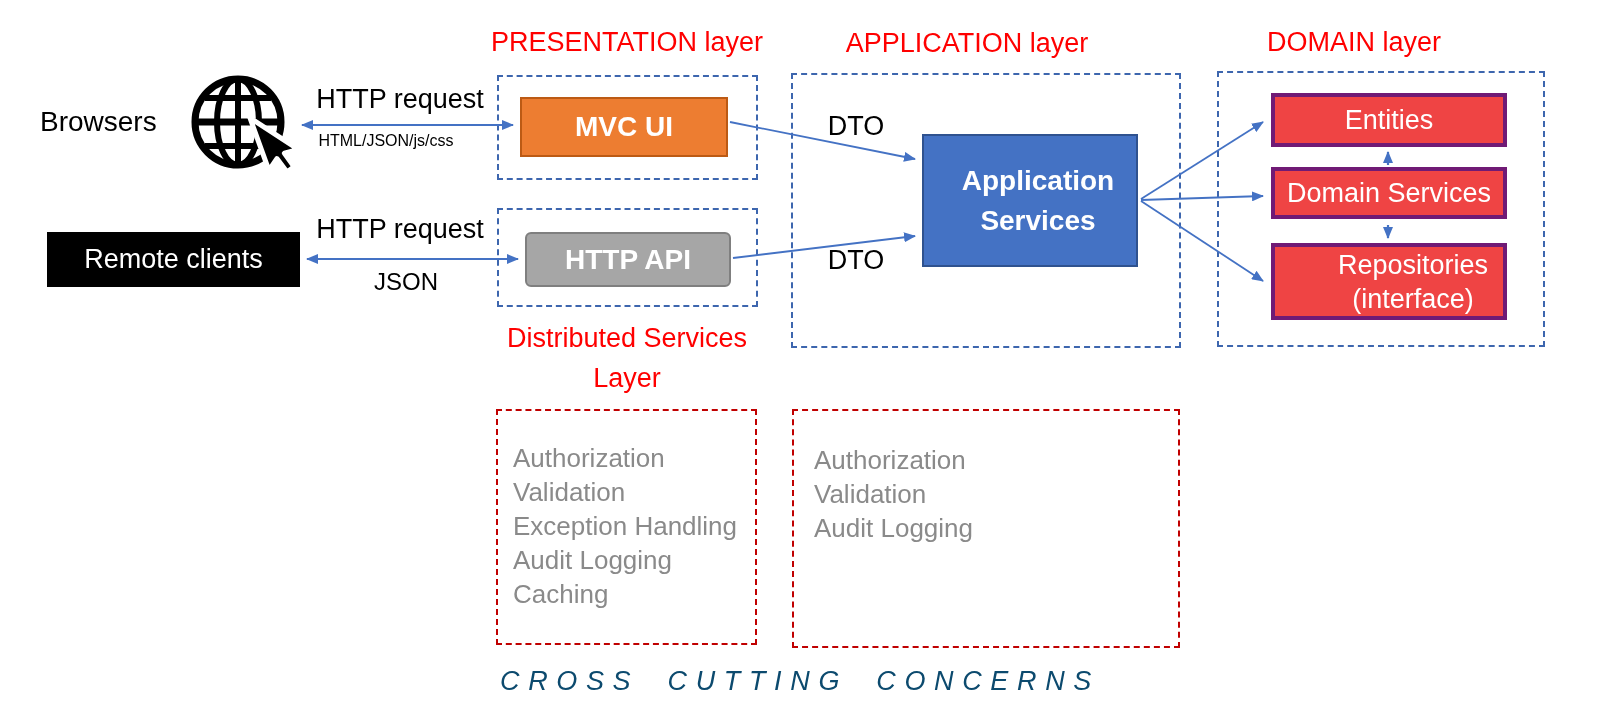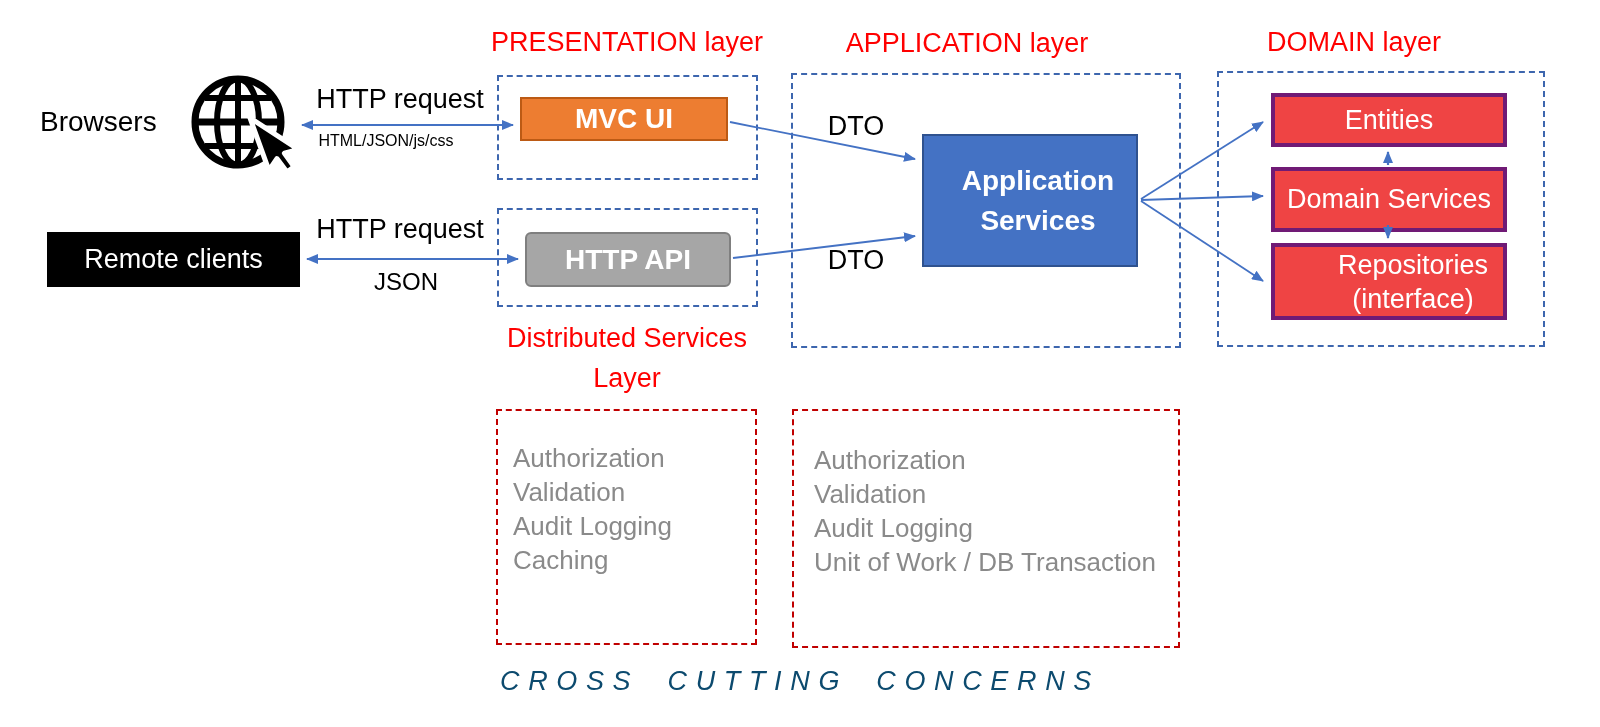--- a/index.html
+++ b/index.html
@@ -84,21 +84,21 @@
 <div class="abs plain-label center" style="left:300px; top:214px; width:200px; font-size:27px;">HTTP request</div>
 
 <div class="abs plain-label center" style="left:306px; top:268px; width:200px; font-size:24px;">JSON</div>
 
 <div class="abs plain-label center" style="left:816px; top:111px; width:80px; font-size:27px;">DTO</div>
 
 <div class="abs plain-label center" style="left:816px; top:245px; width:80px; font-size:27px;">DTO</div>
 
 <div class="abs dashed-blue" style="left:497px; top:75px; width:257px; height:101px;"></div>
 
-<div class="abs node bold orange" style="left:520px; top:97px; width:208px; height:44px; font-size:28px;">
+<div class="abs node bold orange" style="left:520px; top:97px; width:208px; height:60px; font-size:28px;">
   <span>MVC UI</span>
 </div>
 
 <div class="abs dashed-blue" style="left:497px; top:208px; width:257px; height:95px;"></div>
 
 <div class="abs node bold grayb" style="left:525px; top:232px; width:206px; height:55px; font-size:28px;border-radius:6px;">
   <span>HTTP API</span>
 </div>
 
 <div class="abs layer-title preline" style="left:447px; top:318px; line-height:40px;">Distributed Services
@@ -110,45 +110,45 @@
   <span class="preline">Application
 Services</span>
 </div>
 
 <div class="abs dashed-blue" style="left:1217px; top:71px; width:324px; height:272px;"></div>
 
 <div class="abs node greenb" style="left:1271px; top:93px; width:236px; height:54px; font-size:27px;">
   <span>Entities</span>
 </div>
 
-<div class="abs node greenb" style="left:1271px; top:167px; width:236px; height:65px; font-size:27px;">
+<div class="abs node greenb" style="left:1271px; top:167px; width:236px; height:52px; font-size:27px;">
   <span>Domain Services</span>
 </div>
 
 <div class="abs node greenb preline" style="left:1271px; top:243px; width:236px; height:77px; font-size:27px; line-height:34px;padding-left:48px;">
   <span class="preline">Repositories
 (interface)</span>
 </div>
 
 <div class="abs dashed-red" style="left:496px; top:409px; width:257px; height:232px;"></div>
 
 <div class="abs concern-list" style="left:513px; top:441px;">
   <div>Authorization</div>
   <div>Validation</div>
+  <div>Exception Handling</div>
   <div>Audit Logging</div>
   <div>Caching</div>
 </div>
 
 <div class="abs dashed-red" style="left:792px; top:409px; width:384px; height:235px;"></div>
 
 <div class="abs concern-list" style="left:814px; top:443px;">
   <div>Authorization</div>
   <div>Validation</div>
   <div>Audit Logging</div>
-  <div>Unit of Work / DB Transaction</div>
 </div>
 
 <div class="abs footer-text center" style="left:450px; top:666px; width:700px;">CROSS CUTTING CONCERNS</div>
 
 <svg class="connectors" width="1600" height="727" viewBox="0 0 1600 727">
   <defs>
     <marker id="arr" viewBox="0 0 12 10" markerWidth="12" markerHeight="10" refX="11" refY="5" orient="auto-start-reverse" markerUnits="userSpaceOnUse">
       <path d="M0 0 L12 5 L0 10 z" fill="#4472C4"></path>
     </marker>
   </defs>

